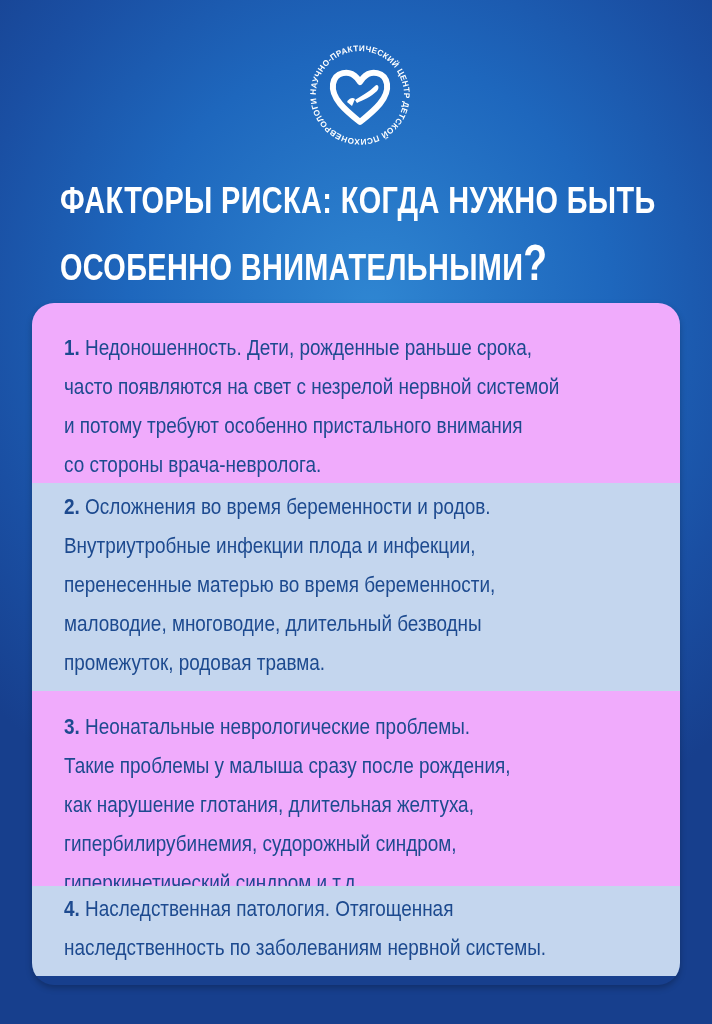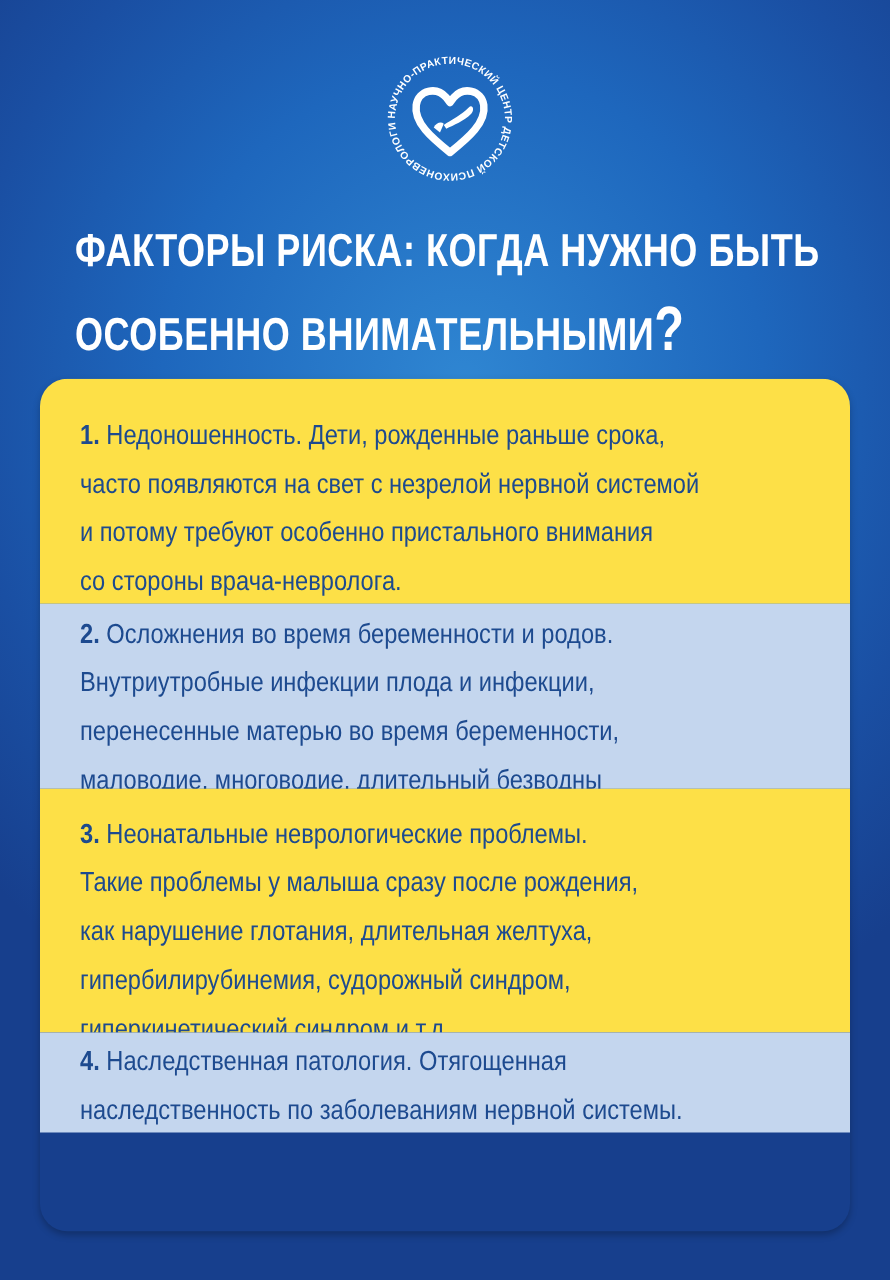--- a/index.html
+++ b/index.html
@@ -27,37 +27,37 @@
   }
   .title .line { display: block; }
   .title .qmark { font-size: 50px; }
   .card {
     position: absolute; left: 32px; top: 303px; width: 648px; height: 682px;
     border-radius: 22px;
     overflow: hidden;
     box-shadow: 0 3px 6px rgba(0,0,0,0.25);
   }
   .row { position: relative; padding-left: 32px; }
-  .row.light { background: #fde047; }
+  .row.light { background: #f0abfc; }
   .row.dark { background: #c4d6ee; }
   .row .text {
     color: #1d4a8f;
     font-size: 22px;
     line-height: 39px;
     transform: scaleX(0.86);
     transform-origin: left top;
     white-space: nowrap;
     width: 700px;
   }
   .row .text .num { font-weight: bold; }
   .row .text span.l { display: block; }
   #row1 { height: 180px; padding-top: 25px; }
-  #row2 { height: 148px; padding-top: 4px; }
+  #row2 { height: 208px; padding-top: 4px; }
   #row3 { height: 195px; padding-top: 16px; }
-  #row4 { height: 80px; padding-top: 3px; }
+  #row4 { height: 90px; padding-top: 3px; }
 </style>
 </head>
 <body>
 
 <div class="logo">
   <svg viewBox="0 0 110 110">
     <defs>
       <path id="ringPath" d="M55,55 m-44,0 a44,44 0 1,1 88,0 a44,44 0 1,1 -88,0"></path>
     </defs>
     <text font-family="Liberation Sans, sans-serif" font-size="8.2" font-weight="bold" fill="#ffffff" letter-spacing="0.3">

